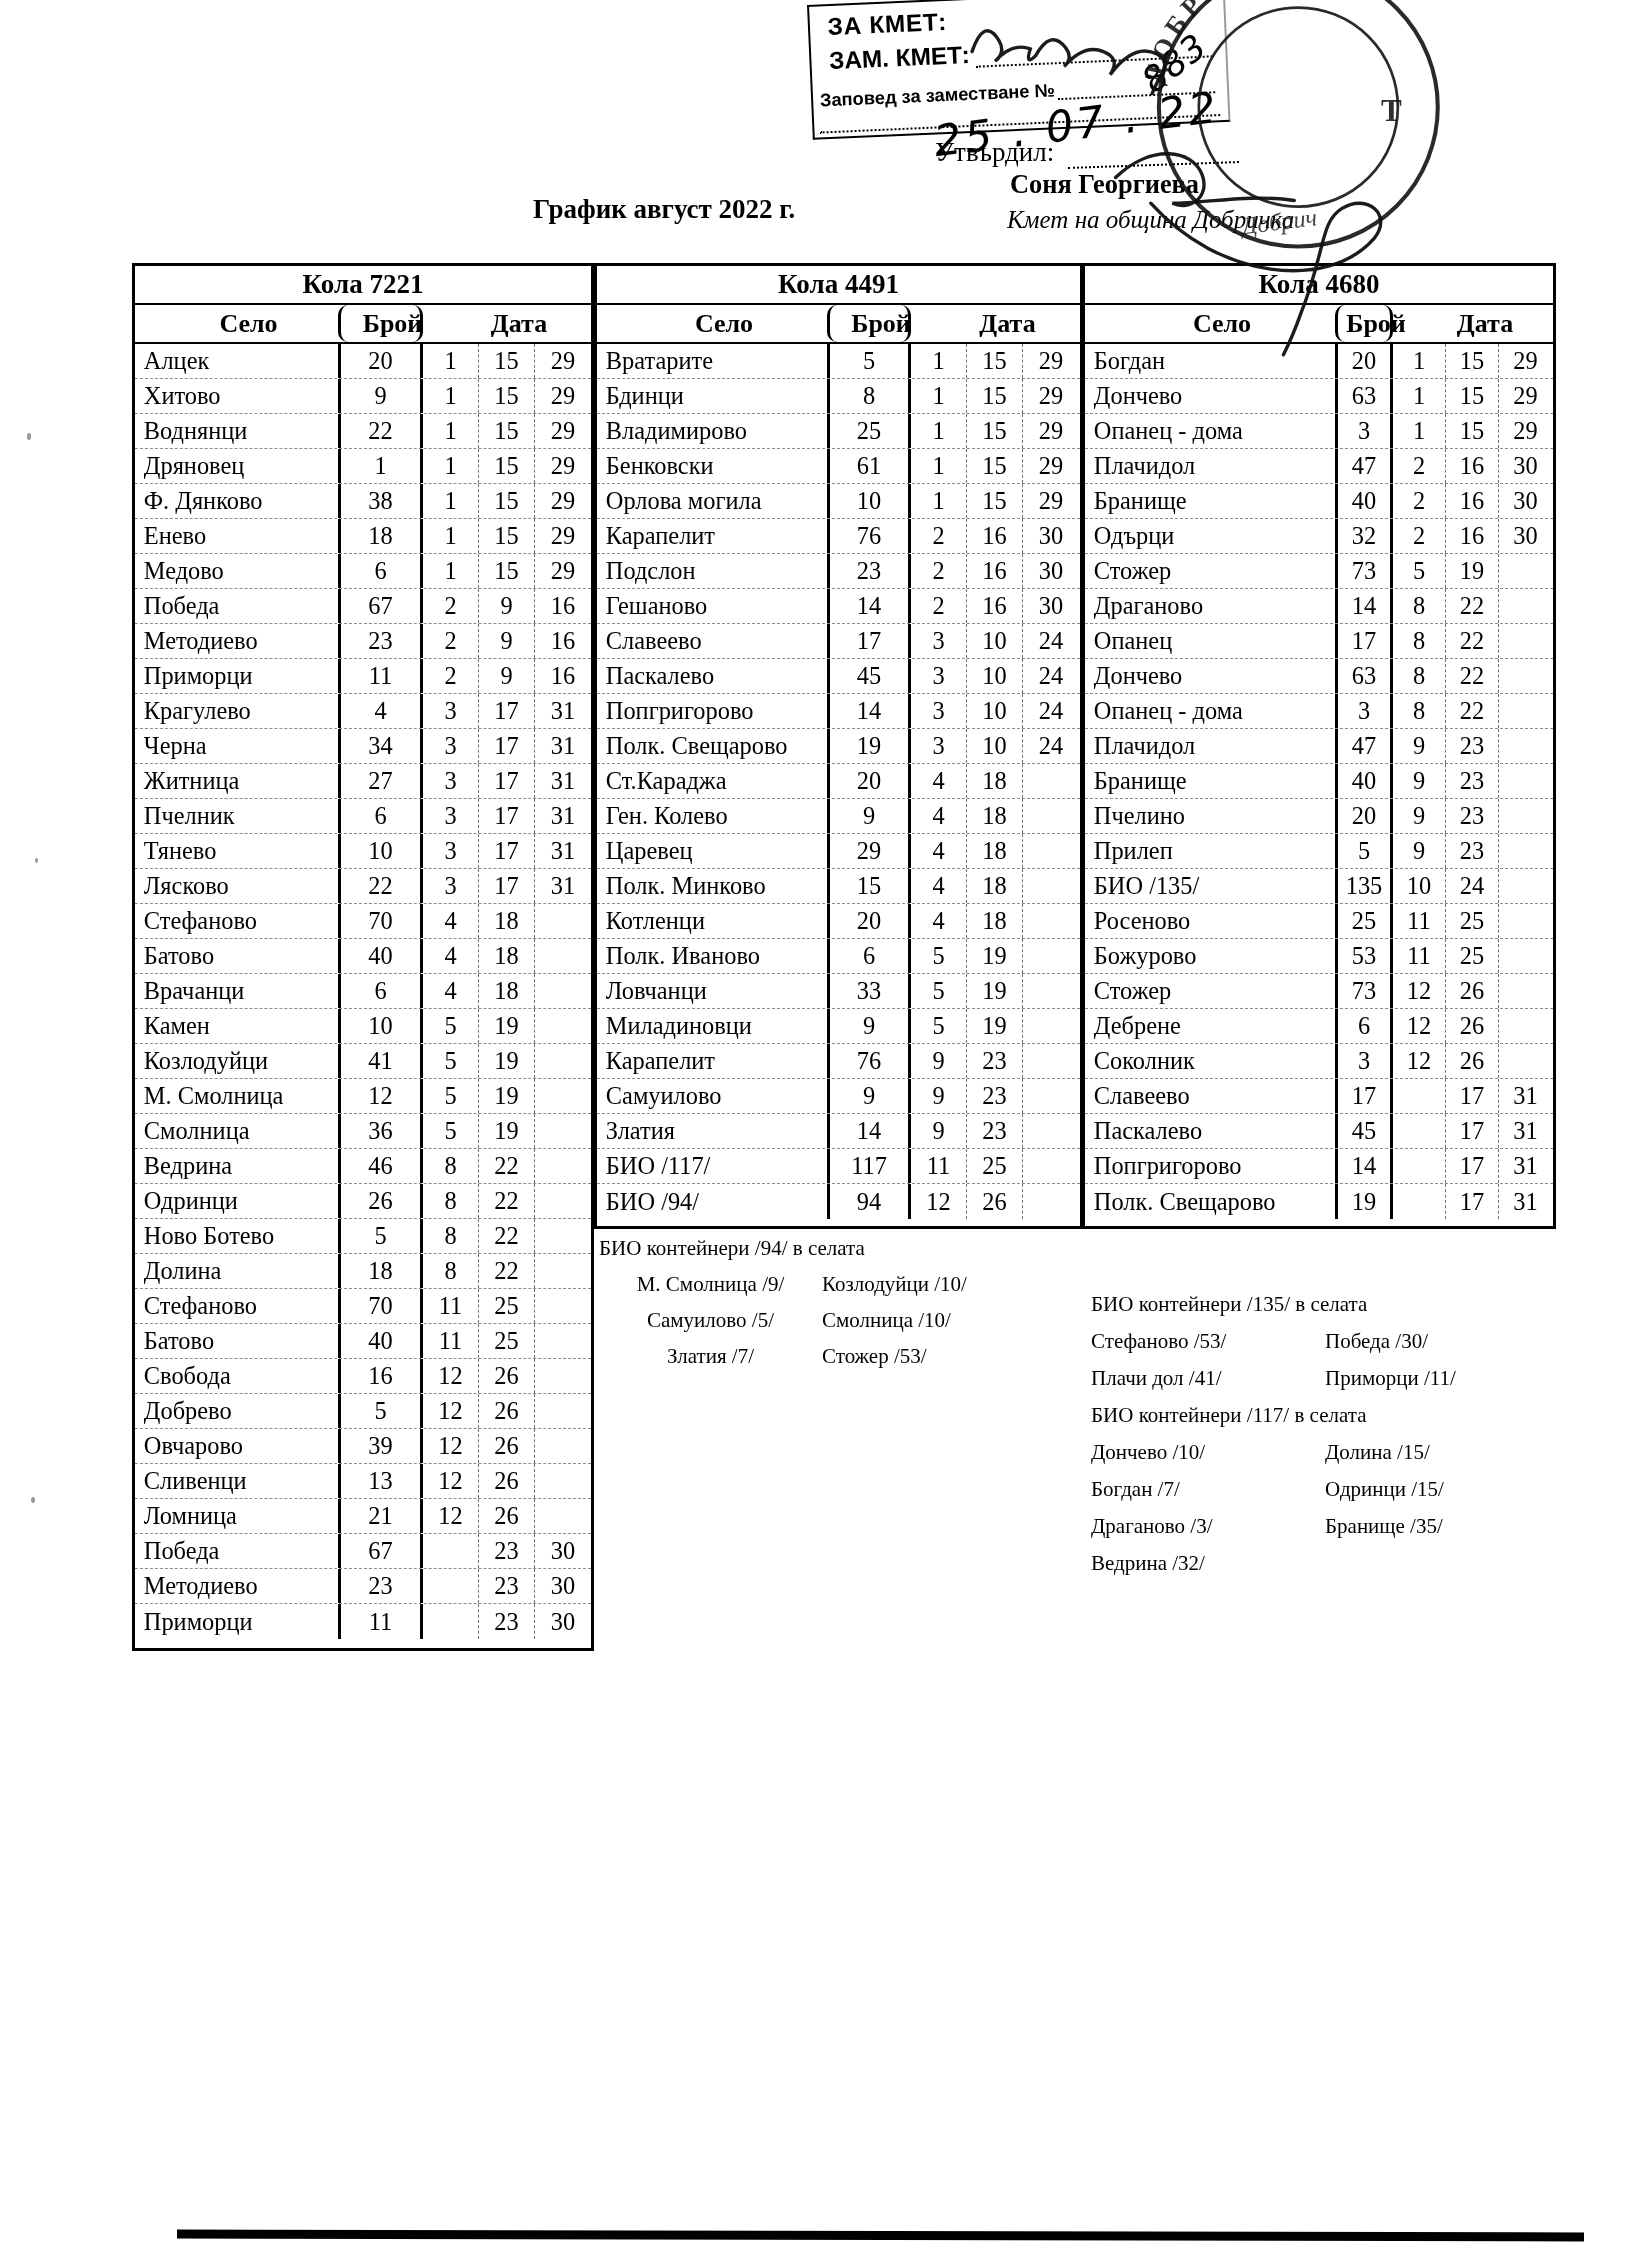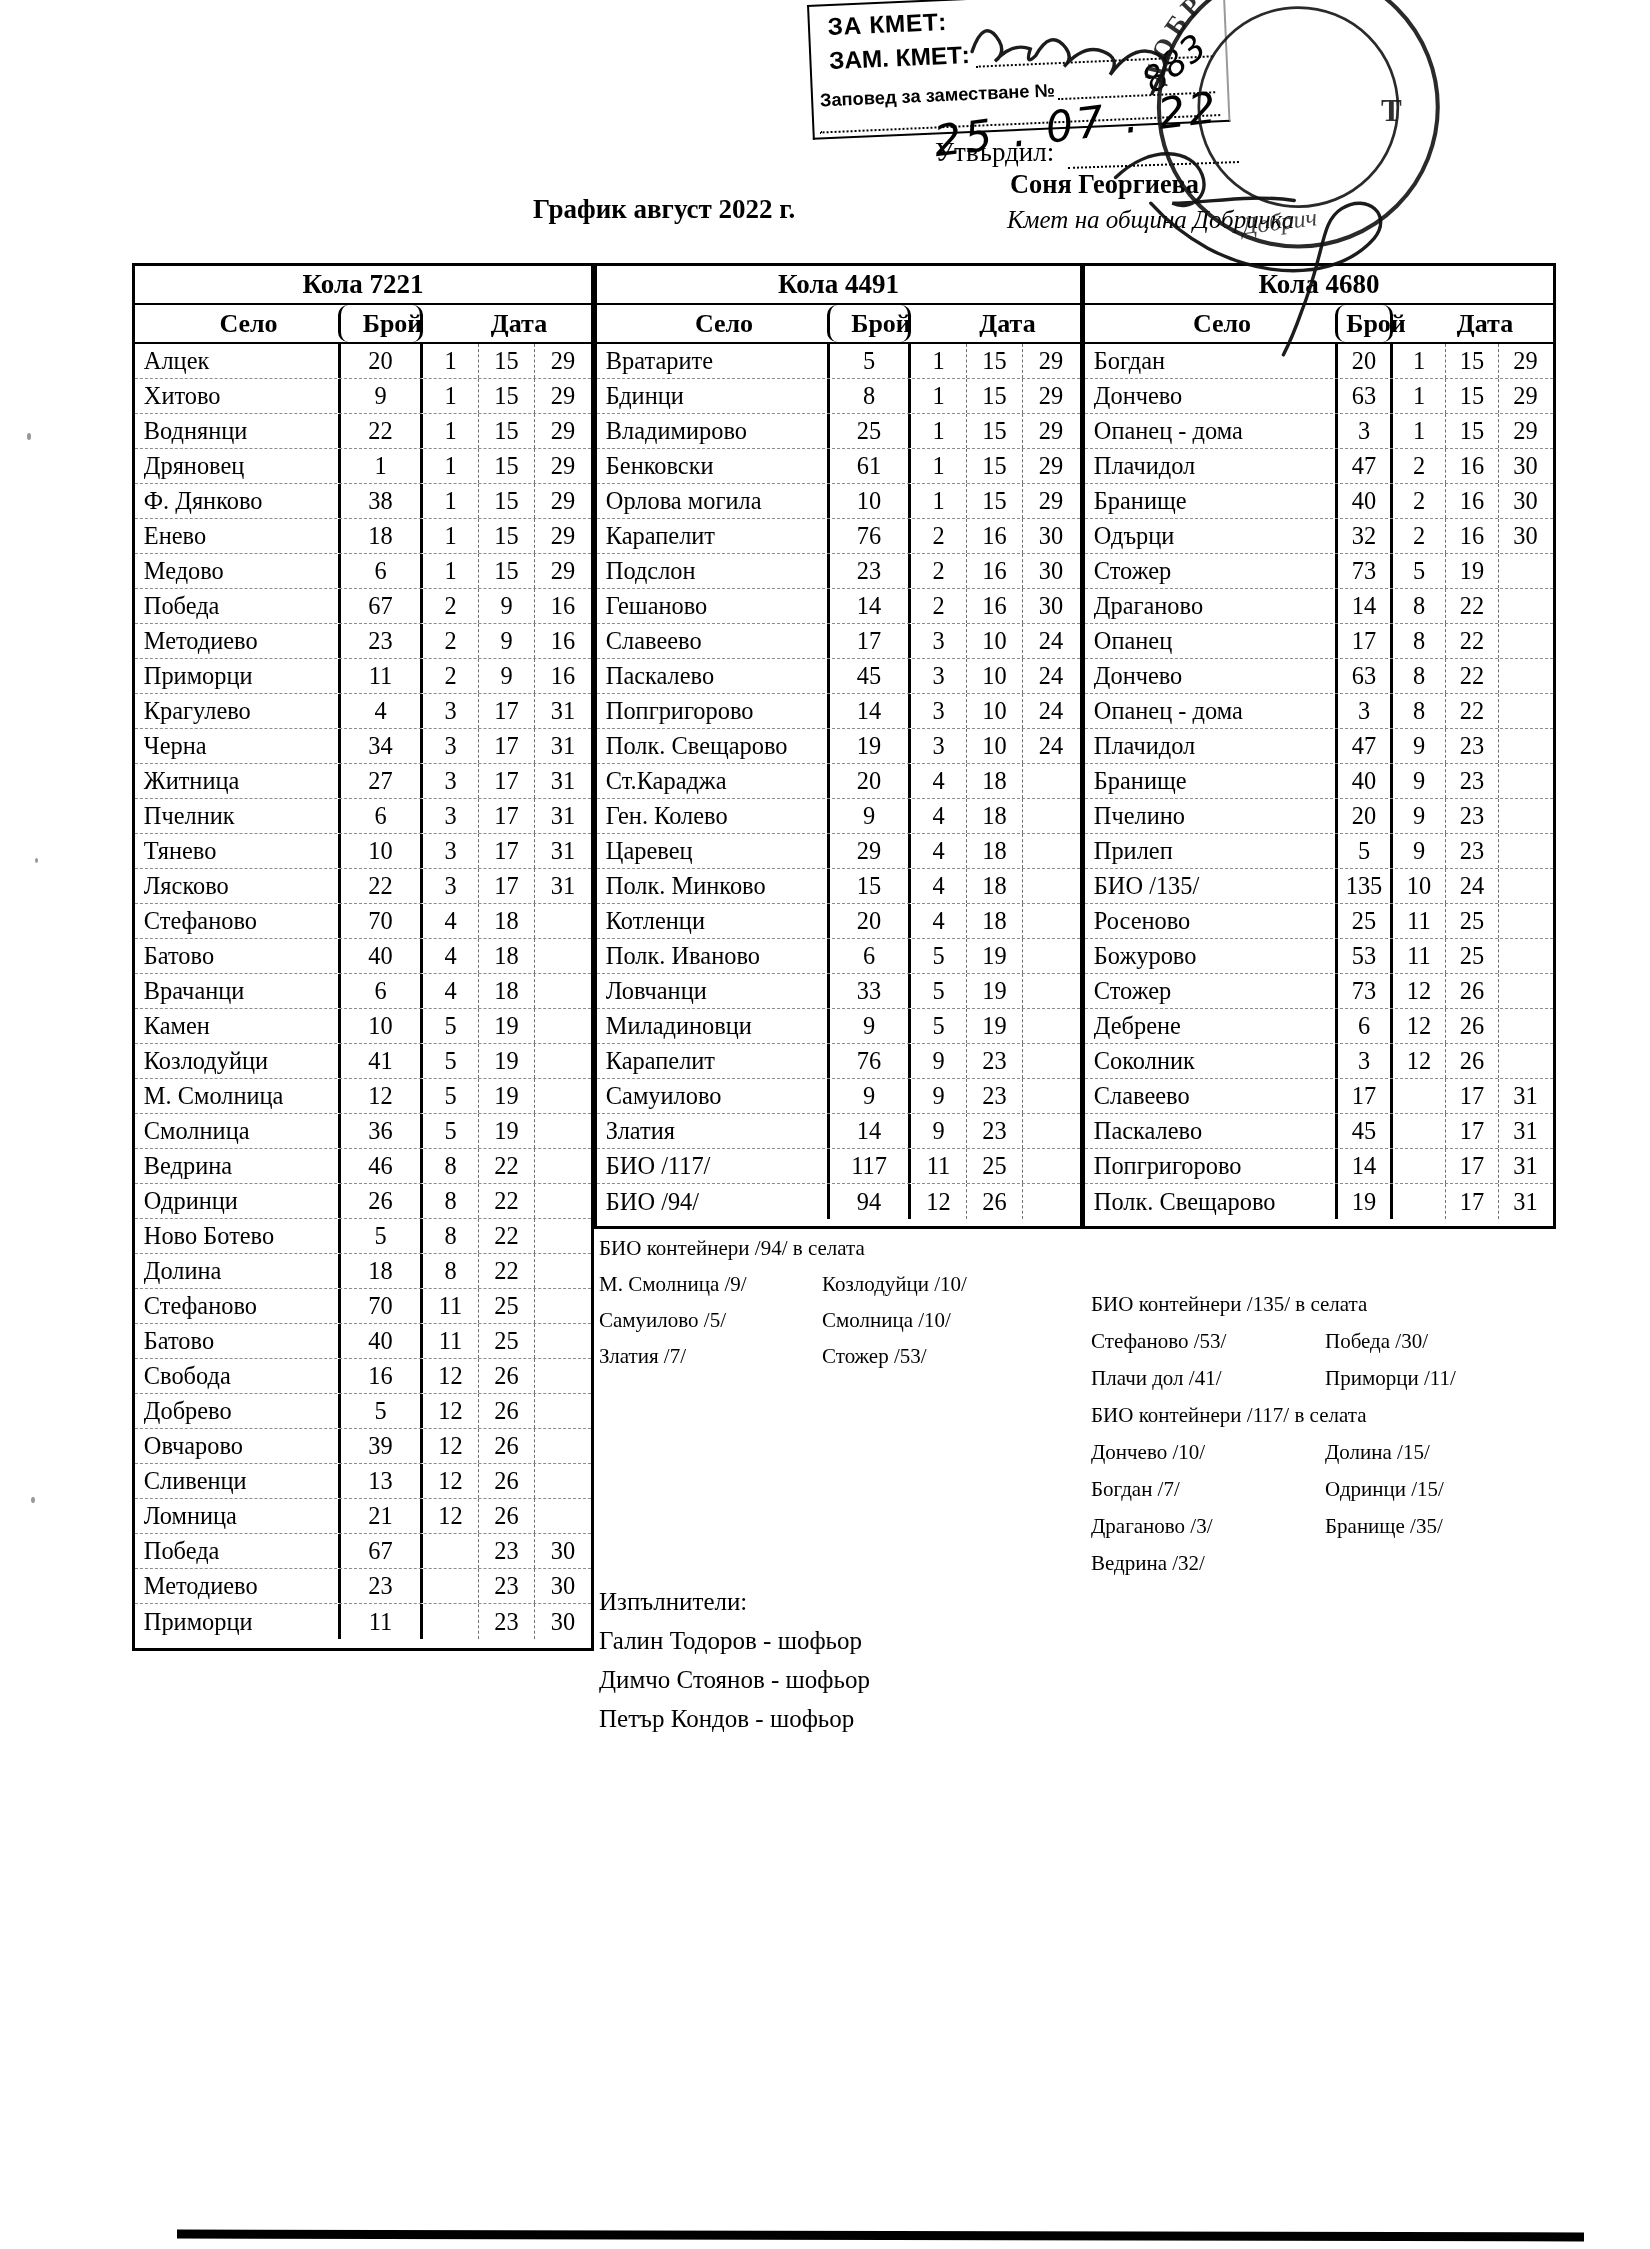--- a/index.html
+++ b/index.html
@@ -57,21 +57,21 @@
   .tcell.c2{justify-content:center;border-right:1.4px dashed #6f6f6f;}
   .tcell.c3{justify-content:center;border-right:1.4px dashed #6f6f6f;}
   .tcell.c4{justify-content:center;}
 
   
   .notes{position:absolute;font-size:21px;}
   .note-line{display:flex;align-items:center;height:36px;white-space:nowrap;}
   .notes-right .note-line{height:37px;}
   .notes-mid{left:599px;top:1230px;}
   .notes-right{left:1091px;top:1286px;}
-  .notes-mid .note-line:not(.note-heading) .note-l{display:inline-block;width:223px;}
+  .notes-mid .note-line:not(.note-heading) .note-l{display:inline-block;width:223px;text-align:center;}
   .notes-right .note-line:not(.note-heading) .note-l{display:inline-block;width:234px;}
 
   .executors{position:absolute;left:599px;top:1582px;font-size:25px;}
   .exec-heading,.exec-line{height:39px;display:flex;align-items:center;white-space:nowrap;}
 
   
   .overlay{position:absolute;left:0;top:0;width:1651px;height:420px;pointer-events:none;z-index:5;}
 
   .scan-line{position:absolute;left:177px;top:2231px;width:1407px;height:8.8px;background:#000;transform:rotate(0.12deg);}
   .speck{position:absolute;background:#444;opacity:.55;border-radius:50%;}
@@ -788,28 +788,20 @@
       <div class="note-line">
         <span class="note-l">Драганово /3/</span>
         <span class="note-r">Бранище /35/</span>
       </div>
       <div class="note-line">
         <span class="note-l">Ведрина /32/</span>
         <span class="note-r"></span>
       </div>
     </div>
 
-  <div class="executors">
-    <div class="exec-heading">Изпълнители:</div>
-    <div>
-        <div class="exec-line">Галин Тодоров - шофьор</div>
-        <div class="exec-line">Димчо Стоянов - шофьор</div>
-        <div class="exec-line">Петър Кондов - шофьор</div>
-      </div>
-  </div>
 
   <svg class="overlay" viewBox="0 0 2439 620">
     <g stroke="#141414" fill="none" opacity="0.9">
       <circle cx="1918" cy="158" r="206" stroke-width="6"></circle>
       <circle cx="1918" cy="158" r="147" stroke-width="4"></circle>
     </g>
     <path id="arcT" d="M 1714 158 A 204 204 0 0 1 2122 158" fill="none"></path>
     <text font-size="40" font-weight="bold" letter-spacing="8" fill="#141414" opacity="0.88">
       <textPath href="#arcT" startOffset="5%">ДОБРИЧКА, гр.</textPath>
     </text>

